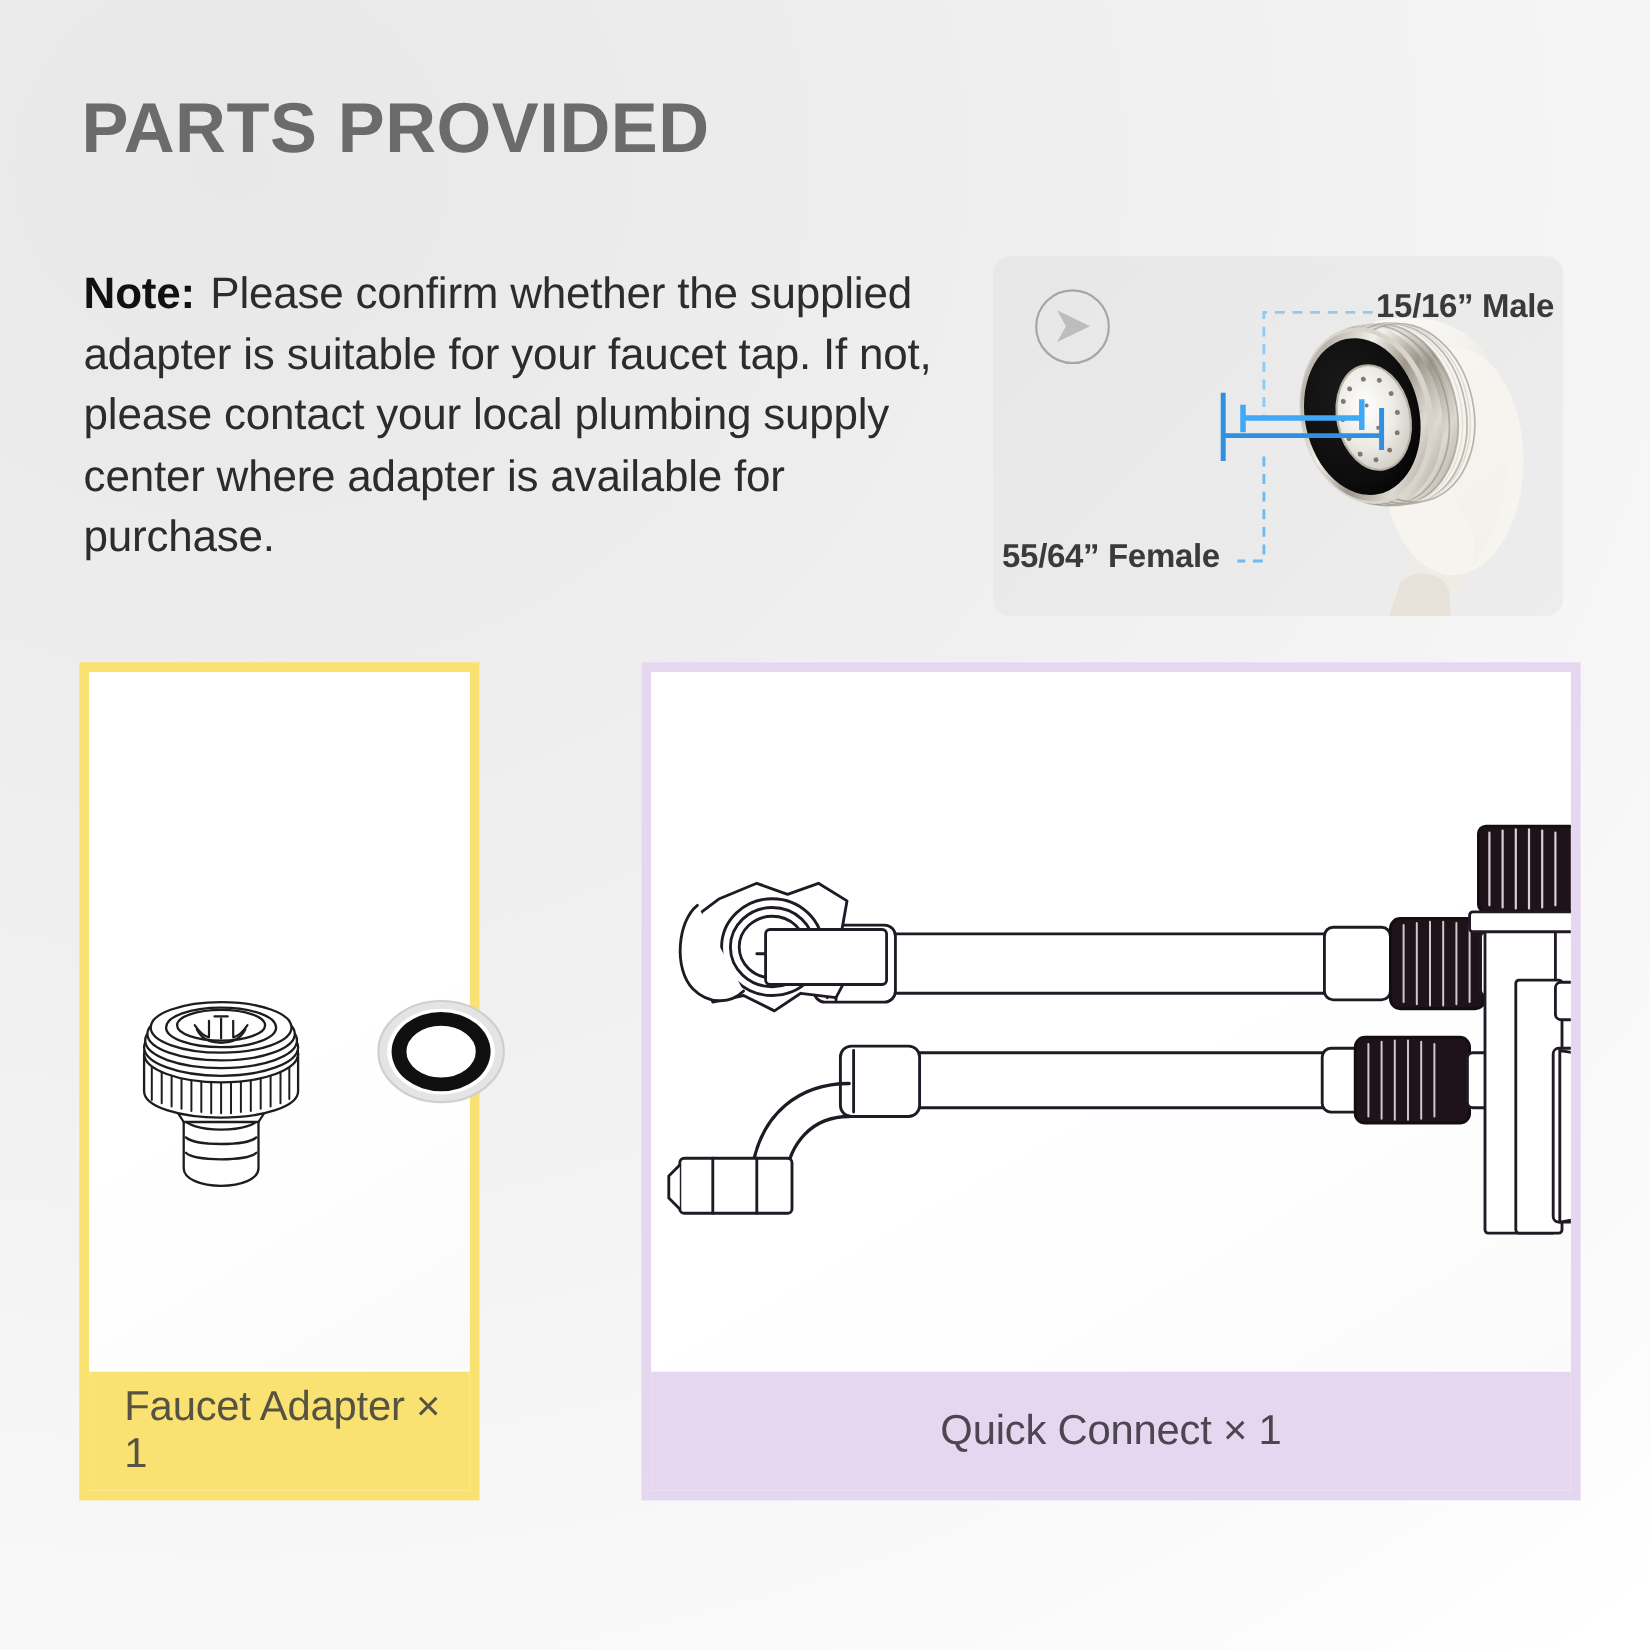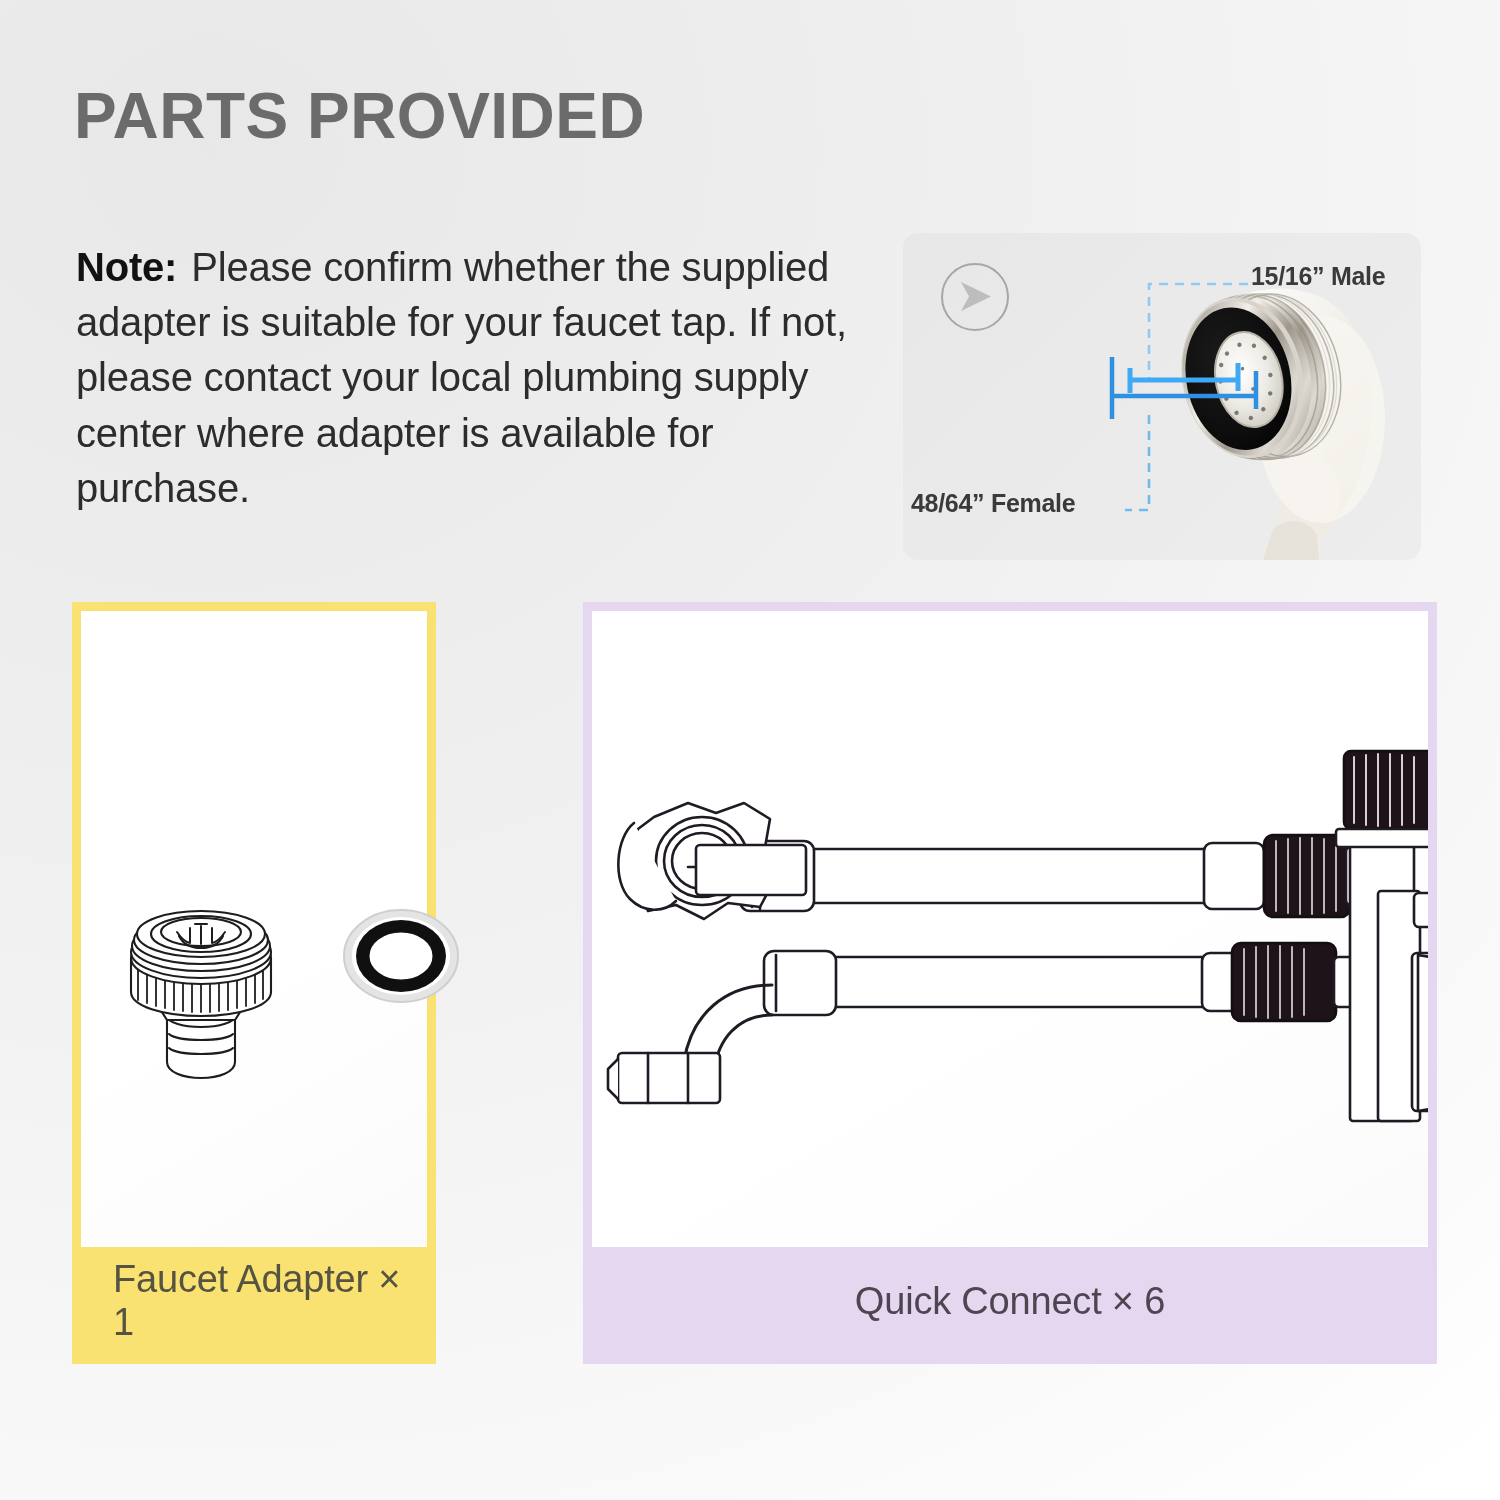--- a/index.html
+++ b/index.html
@@ -81,21 +81,21 @@
   #faucet-photo {
     position: absolute;
     left: 170px;
     top: 0px;
     width: 348px;
     height: 327px;
   }
 
   .dim-label {
     position: absolute;
-    font-size: 25px;
+    font-size: 30px;
     font-weight: bold;
     color: #3a3a3a;
     white-space: nowrap;
     letter-spacing: -0.3px;
   }
   #label-male   { left: 348px; top: 29px; }
   #label-female { left: 8px;  top: 256px; }
 
   
   .part-panel {
@@ -261,21 +261,21 @@
       <line x1="227" y1="135" x2="227" y2="160" stroke="#3fa9f5" stroke-width="5"></line>
       <line x1="335" y1="130" x2="335" y2="158" stroke="#3fa9f5" stroke-width="5"></line>
 
       <line x1="208" y1="163" x2="353" y2="163" stroke="#2f8fe0" stroke-width="4.5"></line>
       <line x1="209" y1="124" x2="209" y2="186" stroke="#2f8fe0" stroke-width="4.5"></line>
       <line x1="353" y1="138" x2="353" y2="176" stroke="#2f8fe0" stroke-width="4.5"></line>
       <polyline points="246,182 246,277 222,277" fill="none" stroke="#6fbbee" stroke-width="2.6" stroke-dasharray="9 7"></polyline>
     </svg>
 
     <div class="dim-label" id="label-male">15/16” Male</div>
-    <div class="dim-label" id="label-female">48/64” Female</div>
+    <div class="dim-label" id="label-female">55/64” Female</div>
   </div>
 
   <div class="part-panel" id="panel-faucet-adapter">
     <div class="part-body">
 
       <svg class="art" id="art-adapter" viewBox="0 0 420 230">
         <g fill="#ffffff" stroke="#1d1d1d" stroke-width="2.1" stroke-linejoin="round" stroke-linecap="round">
 
           <path d="M76 150 L76 196 C76 206 92 212 110 212 C128 212 144 206 144 196 L144 150 Z"></path>
           <ellipse cx="110" cy="150" rx="34" ry="11"></ellipse>
@@ -424,17 +424,17 @@
           <rect x="822" y="152" width="30" height="34" rx="5"></rect>
           <ellipse cx="852" cy="169" rx="13" ry="19"></ellipse>
 
           <rect x="820" y="212" width="30" height="158" rx="5"></rect>
           <path d="M826 214 L850 218 L850 366 L826 370 Z" fill="#ffffff"></path>
         </g>
       </svg>
     </div>
 
     <div class="part-caption">
-      <span>Quick Connect × 6</span>
+      <span>Quick Connect × 1</span>
     </div>
   </div>
 
 </div>
 
 </body></html>

